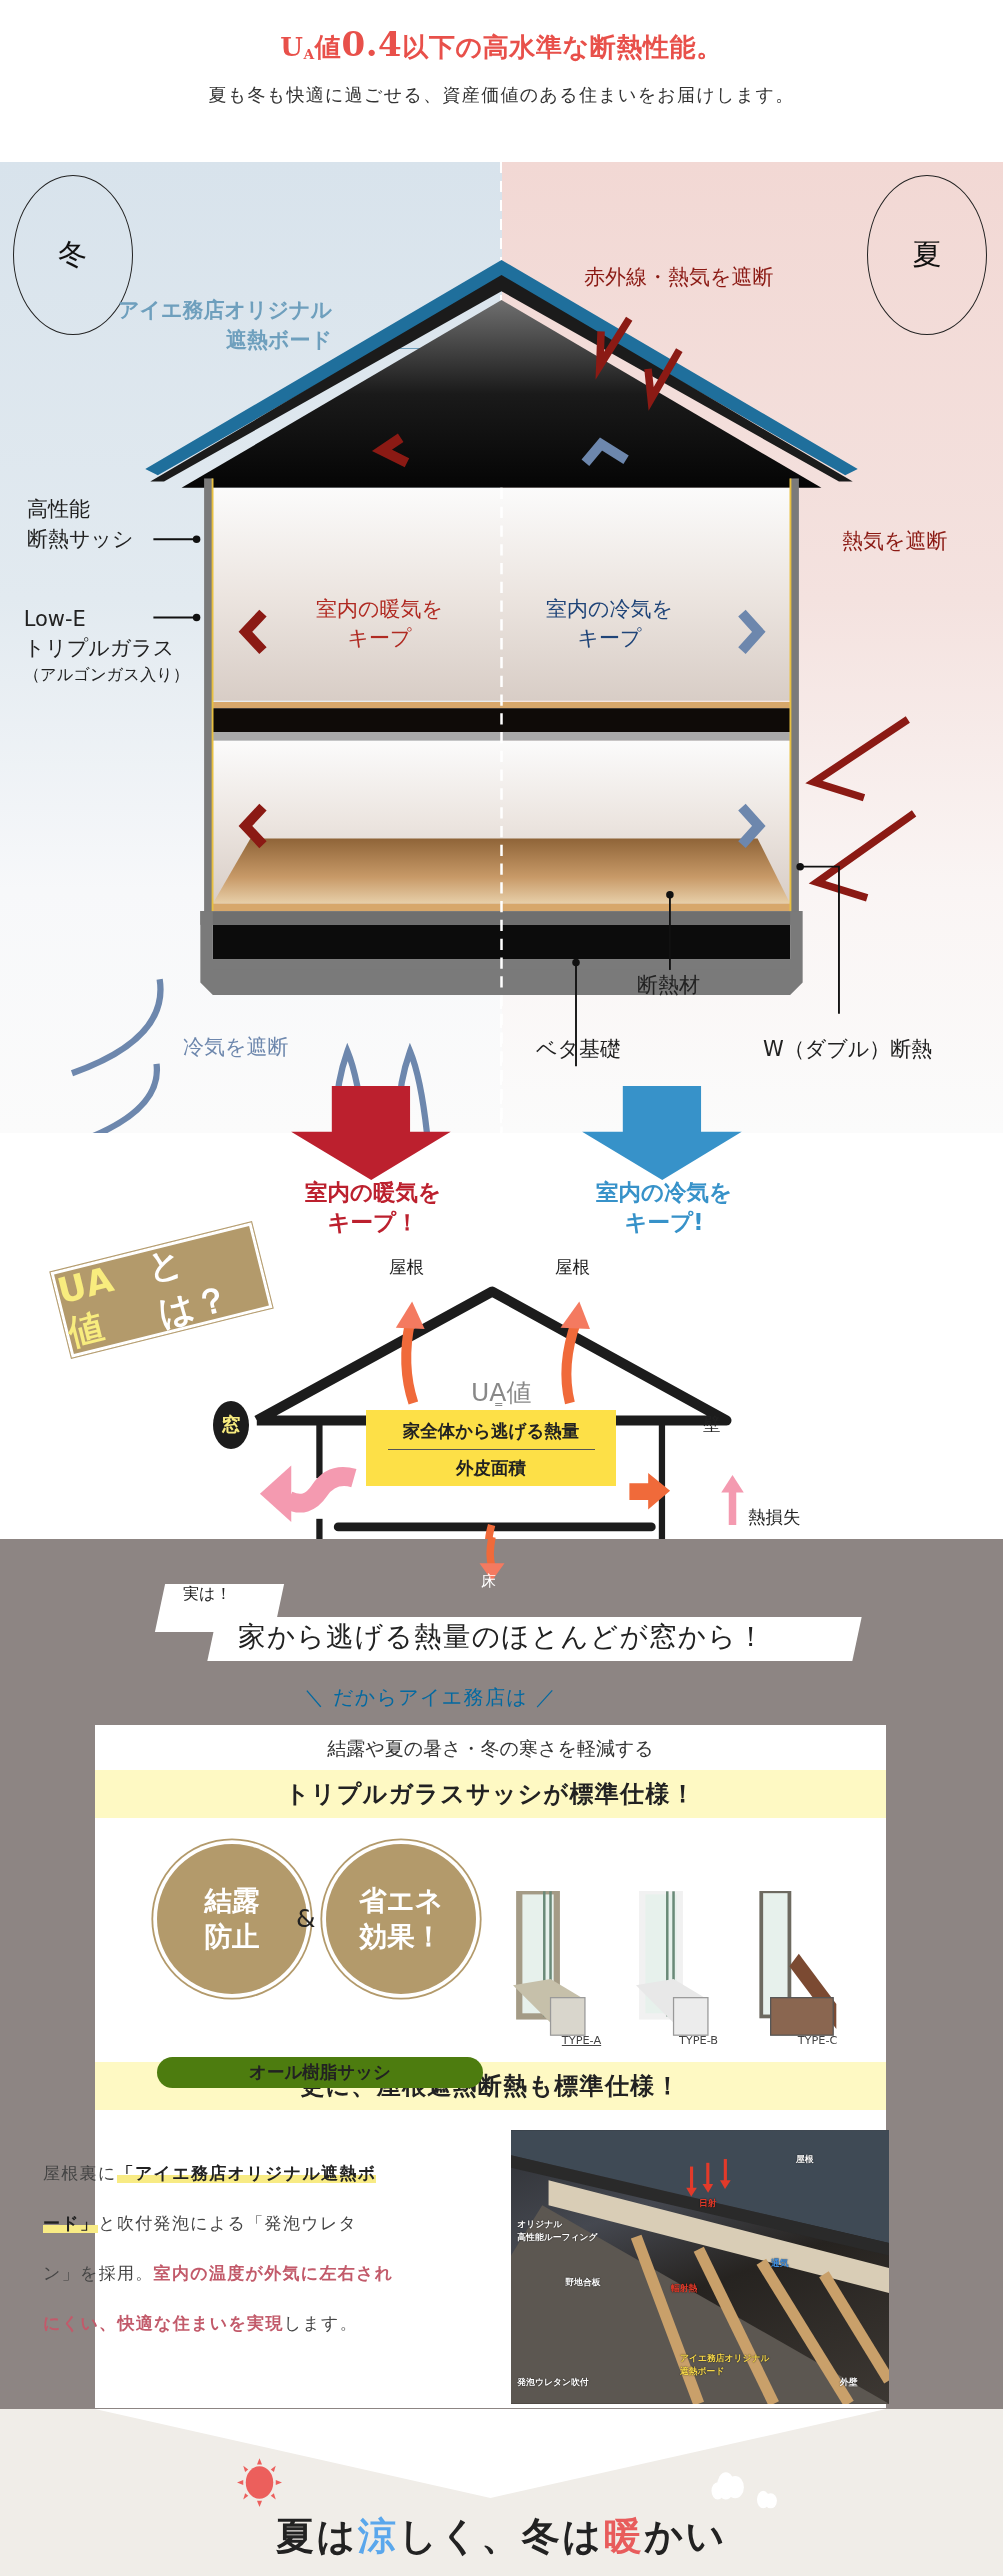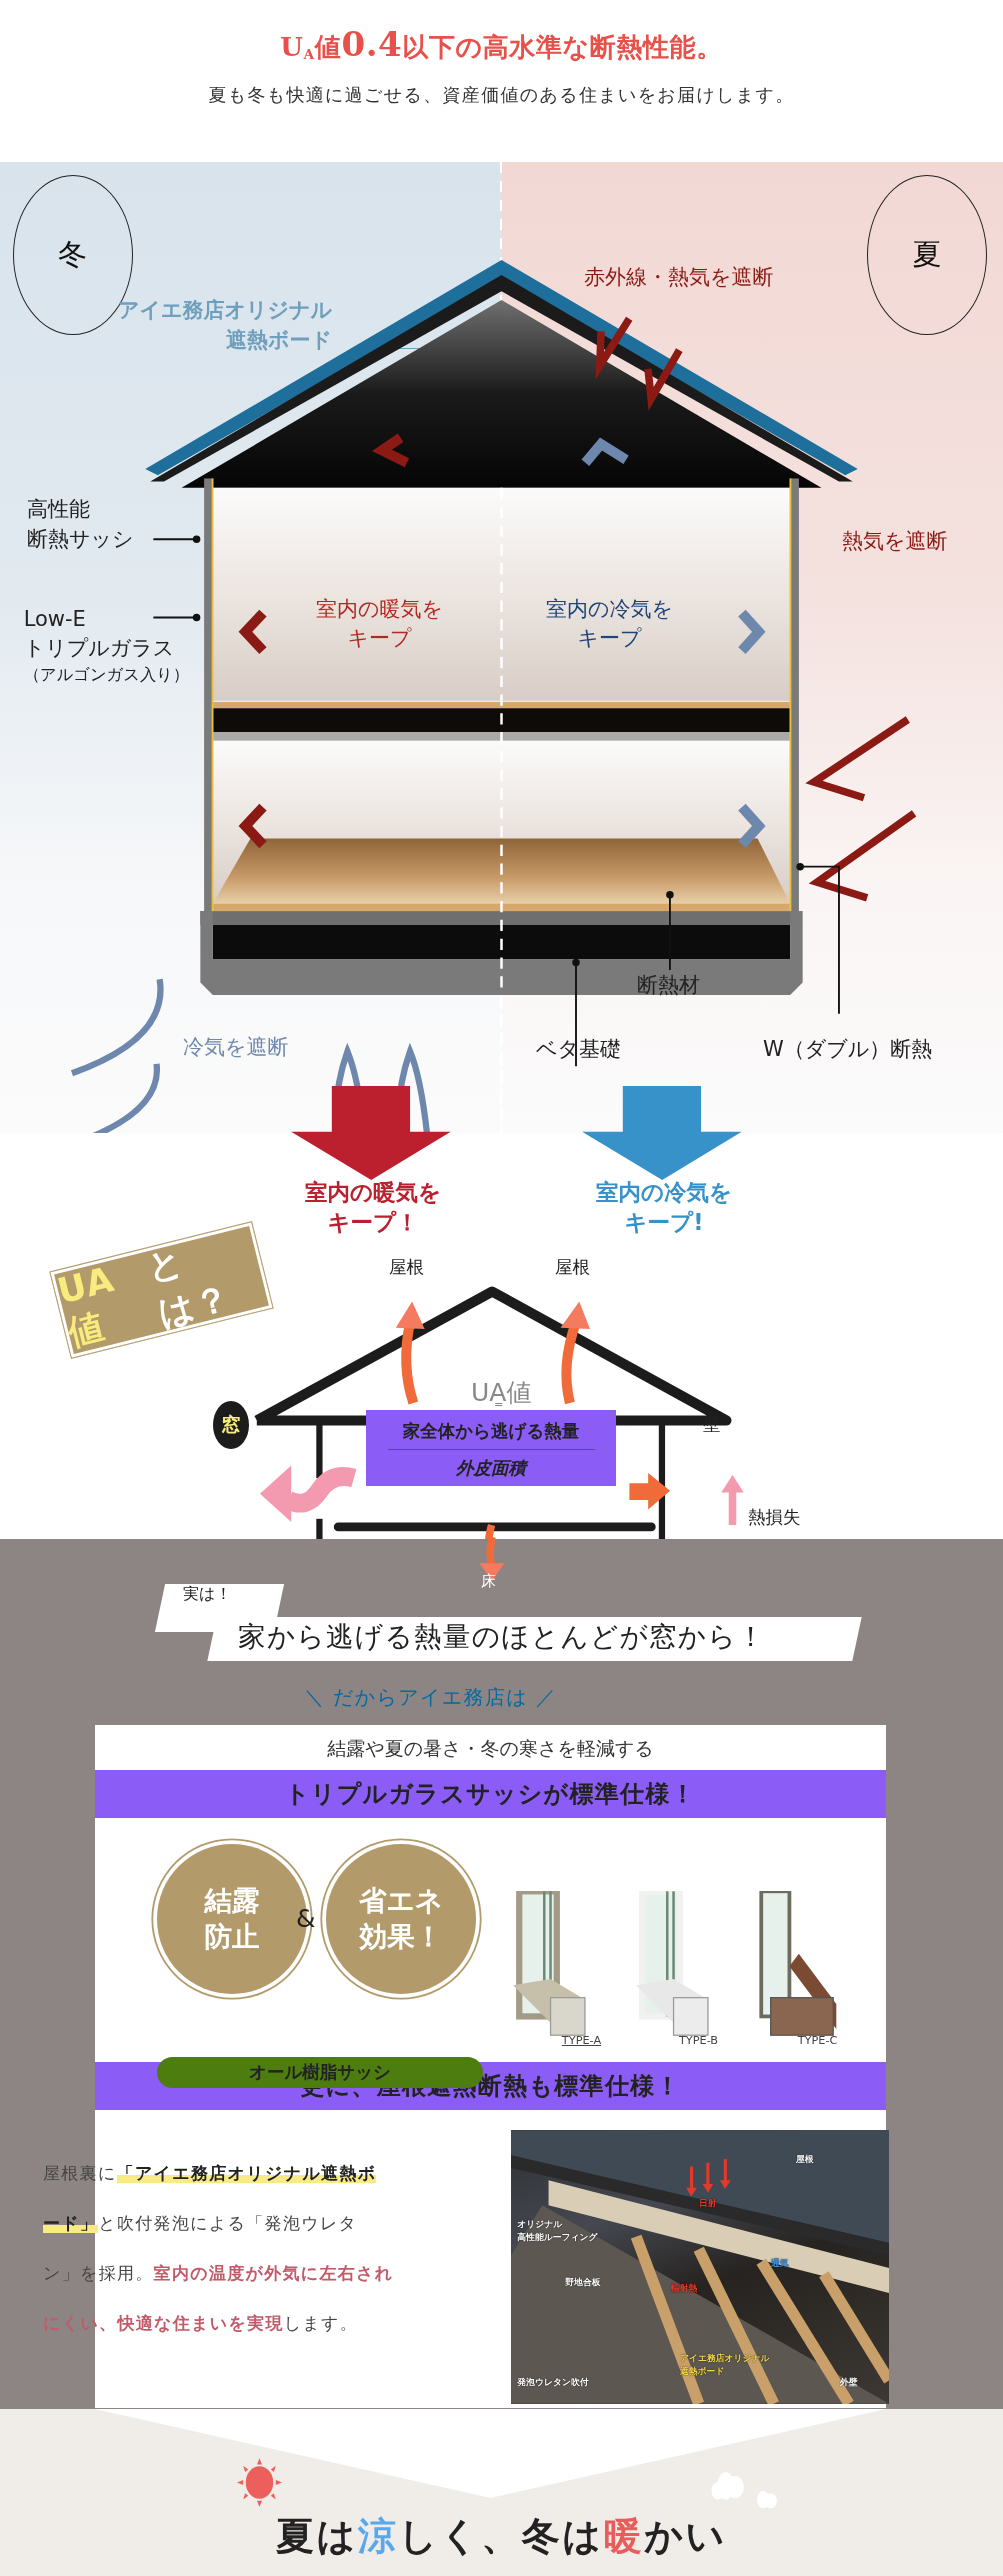--- a/index.html
+++ b/index.html
@@ -27,38 +27,38 @@
   .pointer-line { position: absolute; background: #111; }
 
   
   .big-arrow { position: absolute; }
   .keep-text { position: absolute; font-size: 22.5px; font-weight: bold; text-align: center; line-height: 1.35; }
 
   
   .ua-banner { position: absolute; left: 58px; top: 1246px; width: 207px; height: 88px; transform: rotate(-14deg); background: #b39a6b; border: 3.1px solid #fff; outline: 1.9px solid #b39a6b; display: flex; align-items: center; justify-content: center; }
   .ua-banner span { color: #fff; font-size: 35px; font-weight: bold; letter-spacing: 1.3px; }
   .ua-banner .ua-y { color: #f8ec7e; }
-  .ua-box { position: absolute; left: 366px; top: 1410px; width: 250px; height: 76px; background: #8b5cf6; text-align: center; }
+  .ua-box { position: absolute; left: 366px; top: 1410px; width: 250px; height: 76px; background: #fde047; text-align: center; }
   .ua-box .num { font-size: 17.5px; font-weight: bold; color: #222; margin-top: 8.8px; }
   .ua-box hr { border: none; border-top: 1.9px solid #555; width: 207px; margin: 6.3px auto; }
-  .ua-box .den { font-size: 17.5px; font-weight: bold; color: #222; font-style: italic; }
+  .ua-box .den { font-size: 17.5px; font-weight: bold; color: #222; }
   .ua-small { position: absolute; font-size: 17.5px; color: #222; }
   .ua-val { position: absolute; left: 471px; top: 1376px; font-size: 25px; color: #888; }
   .mado { position: absolute; left: 213px; top: 1401px; width: 36px; height: 48px; border-radius: 50%; background: #1c1c1c; color: #f8ec7e; font-size: 19px; font-weight: bold; display: flex; align-items: center; justify-content: center; }
 
   
   .gray-sec { position: absolute; left: 0; top: 1539px; width: 1003px; height: 870px; background: #8d8583; }
   .jitsu1 { position: absolute; left: 160px; top: 1584px; width: 119px; height: 48px; background: #fff; transform: skewX(-12deg); }
   .jitsu2 { position: absolute; left: 212px; top: 1617px; width: 645px; height: 44px; background: #fff; transform: skewX(-12deg); }
   .jitsu-text1 { position: absolute; left: 183px; top: 1584px; font-size: 16px; color: #222; }
   .jitsu-text2 { position: absolute; left: 238px; top: 1618px; font-size: 27.6px; color: #222; letter-spacing: 1.3px; }
   .dakara { position: absolute; left: 0; top: 1684px; width: 861px; text-align: center; font-size: 20px; color: #0369a1; letter-spacing: 1.3px; }
   .card { position: absolute; left: 95px; top: 1725px; width: 791px; height: 683px; background: #fff; }
   .card-sub { position: absolute; left: 0; top: 11.3px; width: 100%; text-align: center; font-size: 19px; color: #333; }
-  .yband { position: absolute; left: 0; width: 100%; height: 48px; background: #8b5cf6; text-align: center; font-size: 24px; font-weight: bold; color: #222; line-height: 48px; letter-spacing: 1.3px; }
+  .yband { position: absolute; left: 0; width: 100%; height: 48px; background: #fef9c3; text-align: center; font-size: 24px; font-weight: bold; color: #222; line-height: 48px; letter-spacing: 1.3px; }
   .badge { position: absolute; width: 150px; height: 150px; border-radius: 50%; background: #b39a6b; box-shadow: 0 0 0 3.8px #fff, 0 0 0 5.6px #b39a6b; color: #fff; font-size: 27.6px; font-weight: bold; display: flex; align-items: center; justify-content: center; text-align: center; line-height: 1.3; }
   .amp { position: absolute; font-size: 25px; color: #222; }
   .pill { position: absolute; left: 63px; top: 2057px; width: 326px; height: 31px; border-radius: 15.7px; background: #4d7c0f; text-align: center; line-height: 31px; font-size: 17.5px; font-weight: bold; color: #222; }
   .sash { position: absolute; top: 1891px; width: 122px; height: 157px; }
   .sash-lbl { position: absolute; top: 2034px; font-size: 11.3px; color: #444; width: 75px; text-align: center; }
 
   .roof-text { position: absolute; left: 43px; top: 2148px; width: 351px; font-size: 17px; line-height: 50px; color: #444; letter-spacing: 1.3px; }
   .hl { font-weight: bold; color: #222; background: linear-gradient(transparent 62%, #f8eb84 62%); }
   .pink { color: #c25a6a; font-weight: bold; }
   .roof-img { position: absolute; left: 511px; top: 2130px; width: 378px; height: 274px; background: linear-gradient(160deg, #2d2f33 0%, #454850 30%, #262320 55%, #3d3833 100%); overflow: hidden; }

